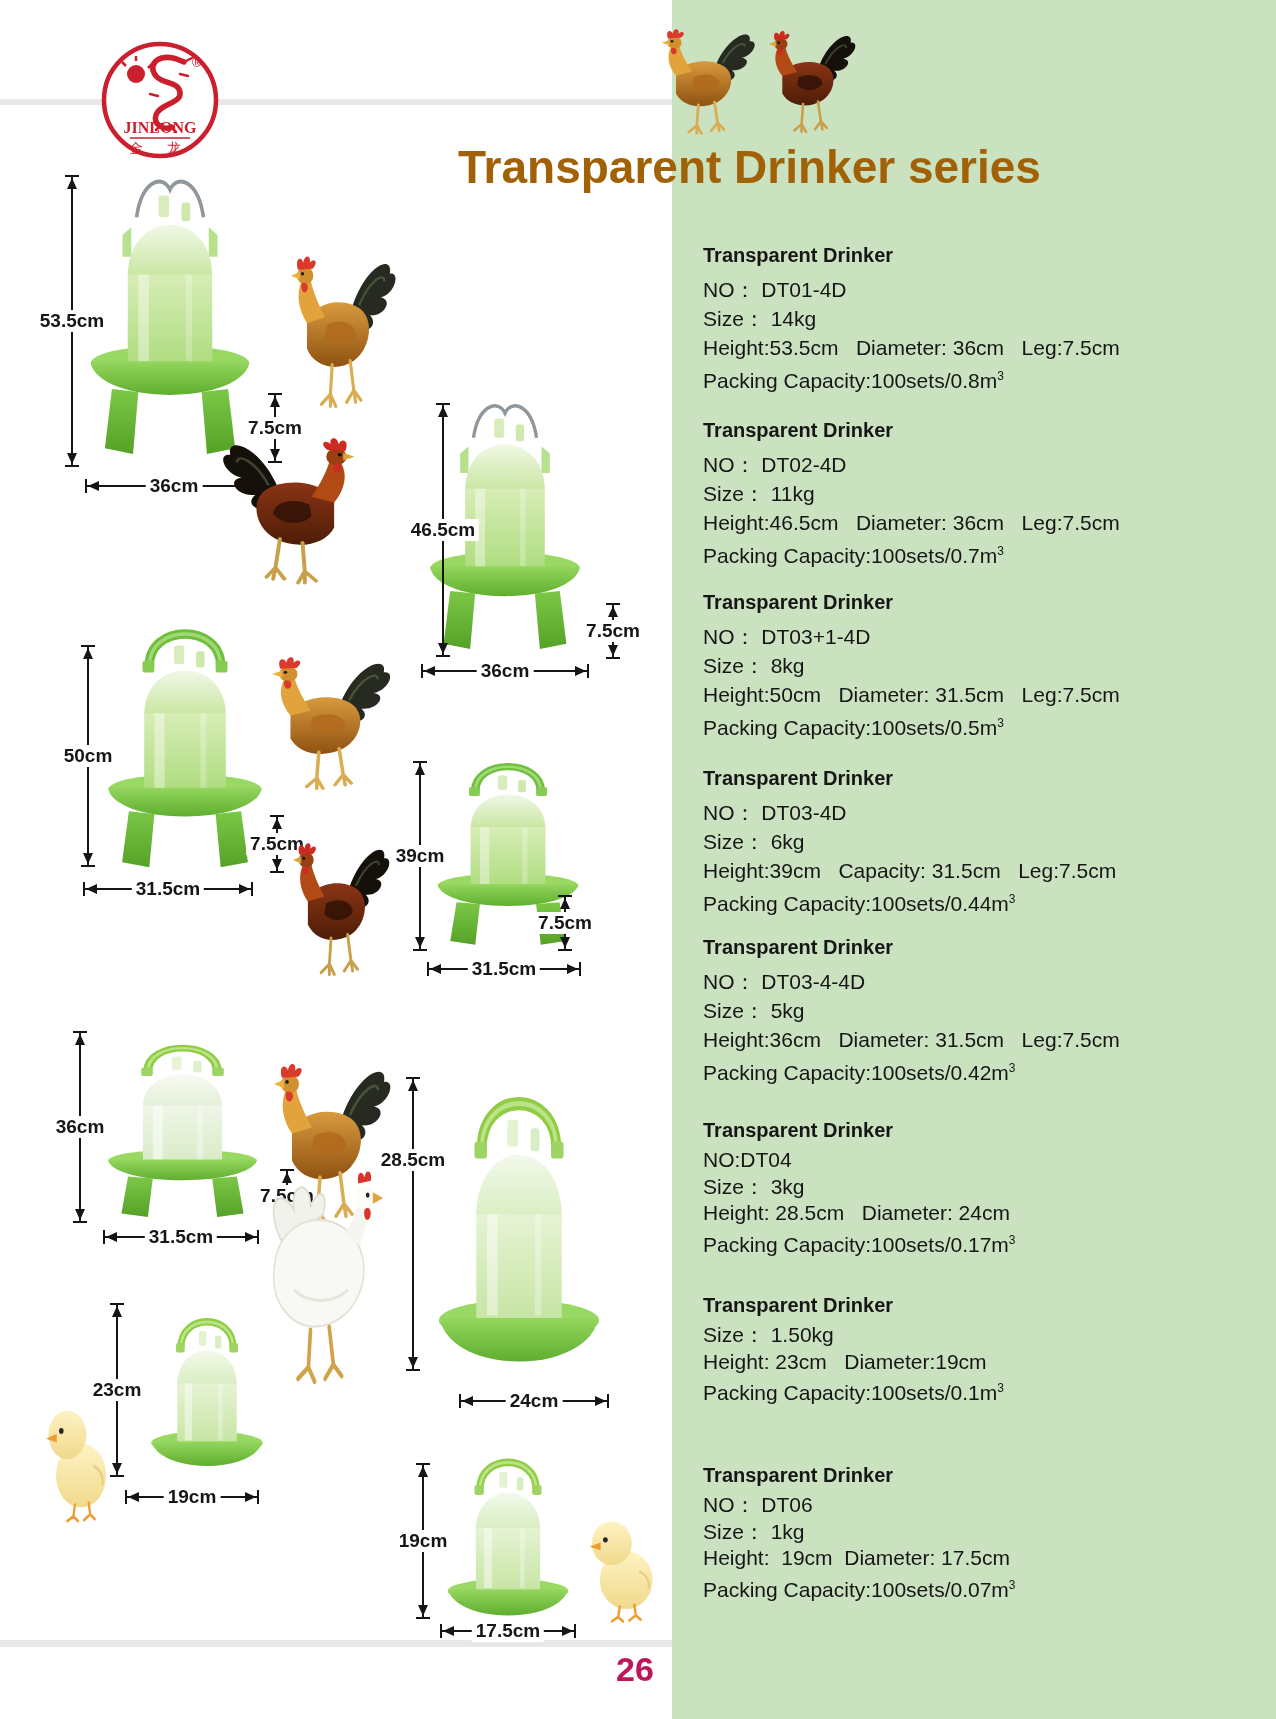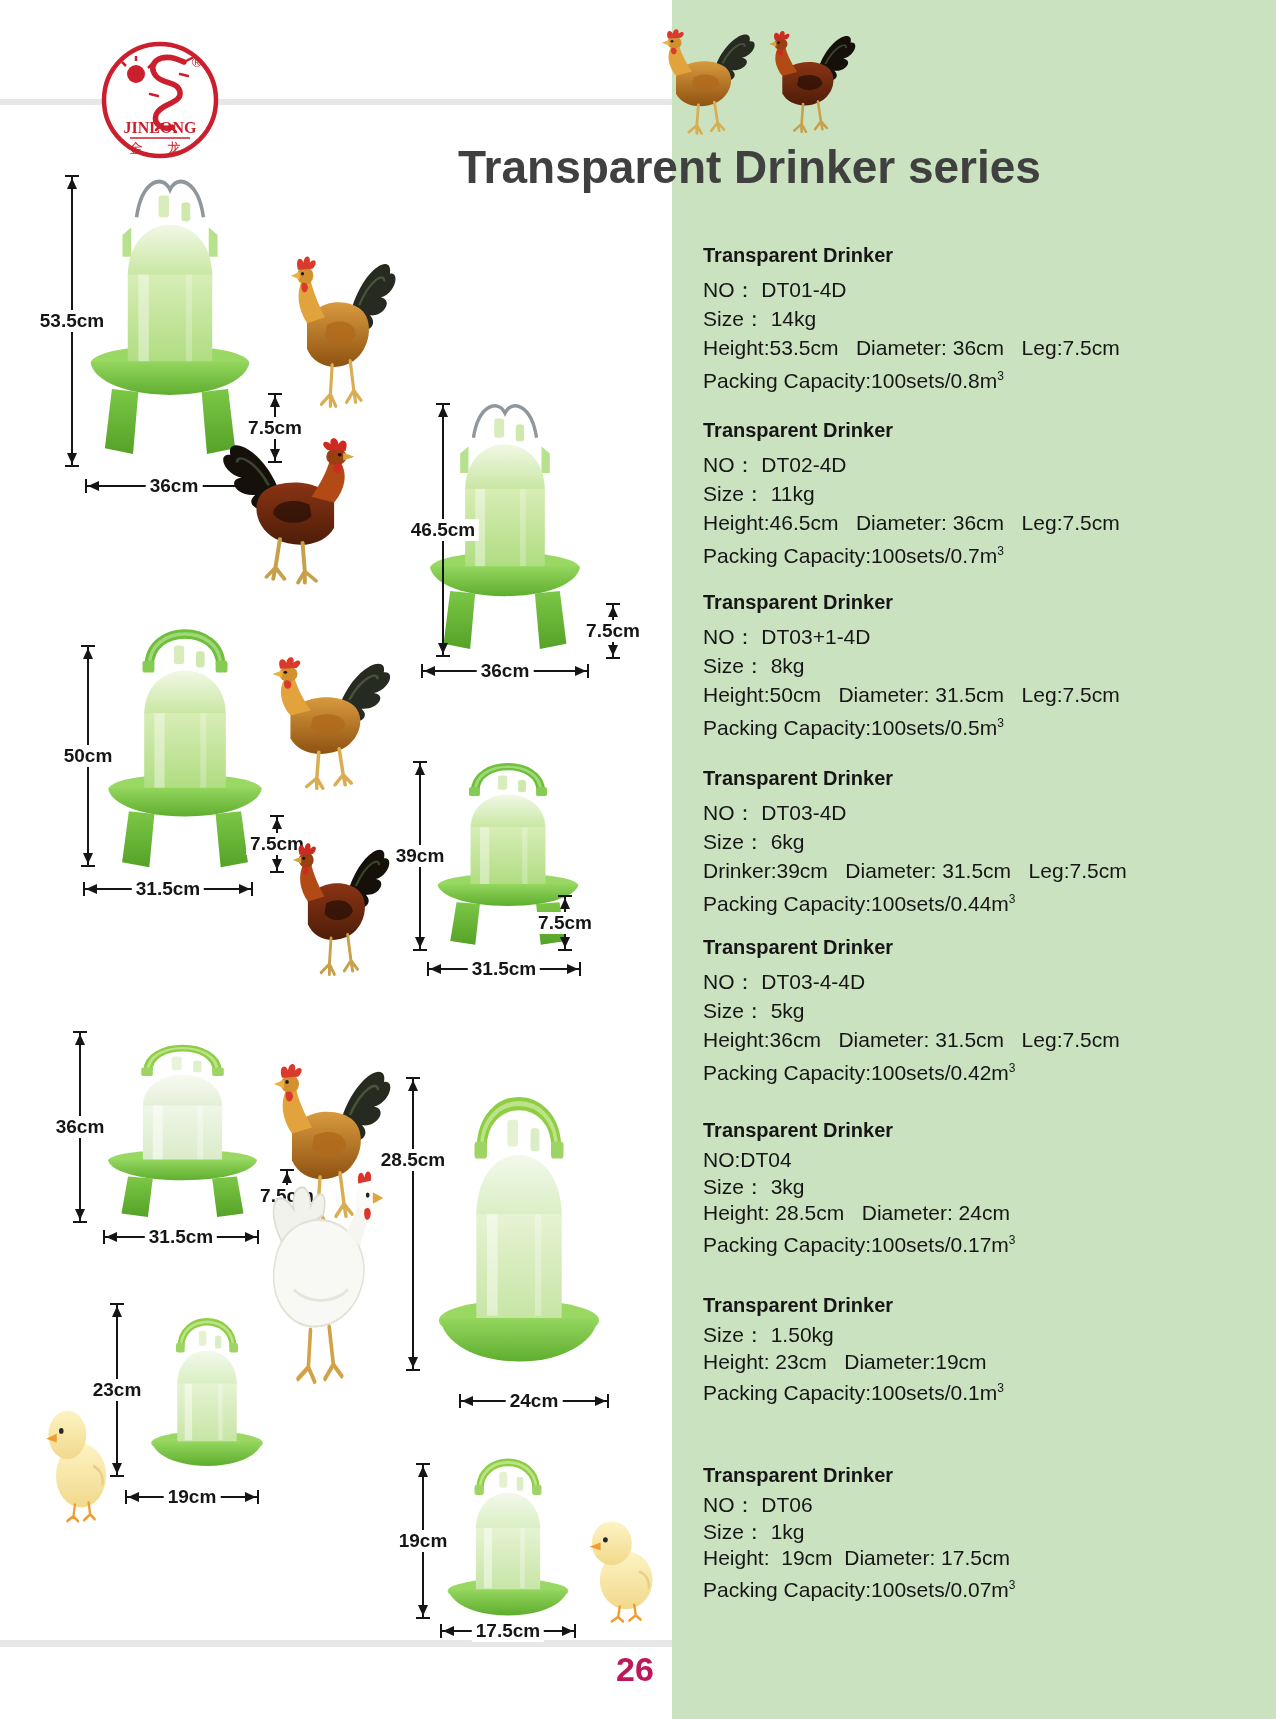--- a/index.html
+++ b/index.html
@@ -3,21 +3,21 @@
 <meta charset="utf-8">
 <style>
   html,body{margin:0;padding:0;background:#ffffff;}
   .page{position:relative;width:1276px;height:1719px;overflow:hidden;
         font-family:"Liberation Sans","DejaVu Sans",sans-serif;color:#161616;}
   .green-panel{position:absolute;left:672px;top:0;width:604px;height:1719px;background:#cbe2c0;}
   .rule{position:absolute;background:#e7e7e7;}
   .rule.top{left:0;top:99px;width:672px;height:6px;}
   .rule.bottom{left:0;top:1640px;width:672px;height:7px;}
   .page-title{position:absolute;left:458px;top:140px;margin:0;font-size:46px;font-weight:600;
-              letter-spacing:0;color:#404040;white-space:nowrap;}
+              letter-spacing:0;color:#a16207;white-space:nowrap;}
   .page-num{position:absolute;left:616px;top:1650px;font-size:34px;color:#be185d;font-weight:600;}
 
   
   .spec{position:absolute;left:703px;width:480px;}
   .spec h3{margin:0 0 5px 0;font-size:20px;font-weight:600;line-height:30px;}
   .spec p{margin:0;font-size:21px;line-height:29px;white-space:pre;}
   .spec.tight h3{margin-bottom:2px;}
   .spec.tight p{line-height:26.5px;}
   .spec sup{font-size:12px;vertical-align:super;}
 
@@ -462,21 +462,21 @@
     <p>NO： DT03+1-4D</p>
     <p>Size： 8kg</p>
     <p>Height:50cm   Diameter: 31.5cm   Leg:7.5cm</p>
     <p><span>Packing Capacity:100sets/0.5m</span><sup>3</sup></p>
   </section>
 
   <section class="spec" style="top:763px">
     <h3>Transparent Drinker</h3>
     <p>NO： DT03-4D</p>
     <p>Size： 6kg</p>
-    <p>Drinker:39cm   Diameter: 31.5cm   Leg:7.5cm</p>
+    <p>Height:39cm   Capacity: 31.5cm   Leg:7.5cm</p>
     <p><span>Packing Capacity:100sets/0.44m</span><sup>3</sup></p>
   </section>
 
   <section class="spec" style="top:932px">
     <h3>Transparent Drinker</h3>
     <p>NO： DT03-4-4D</p>
     <p>Size： 5kg</p>
     <p>Height:36cm   Diameter: 31.5cm   Leg:7.5cm</p>
     <p><span>Packing Capacity:100sets/0.42m</span><sup>3</sup></p>
   </section>

